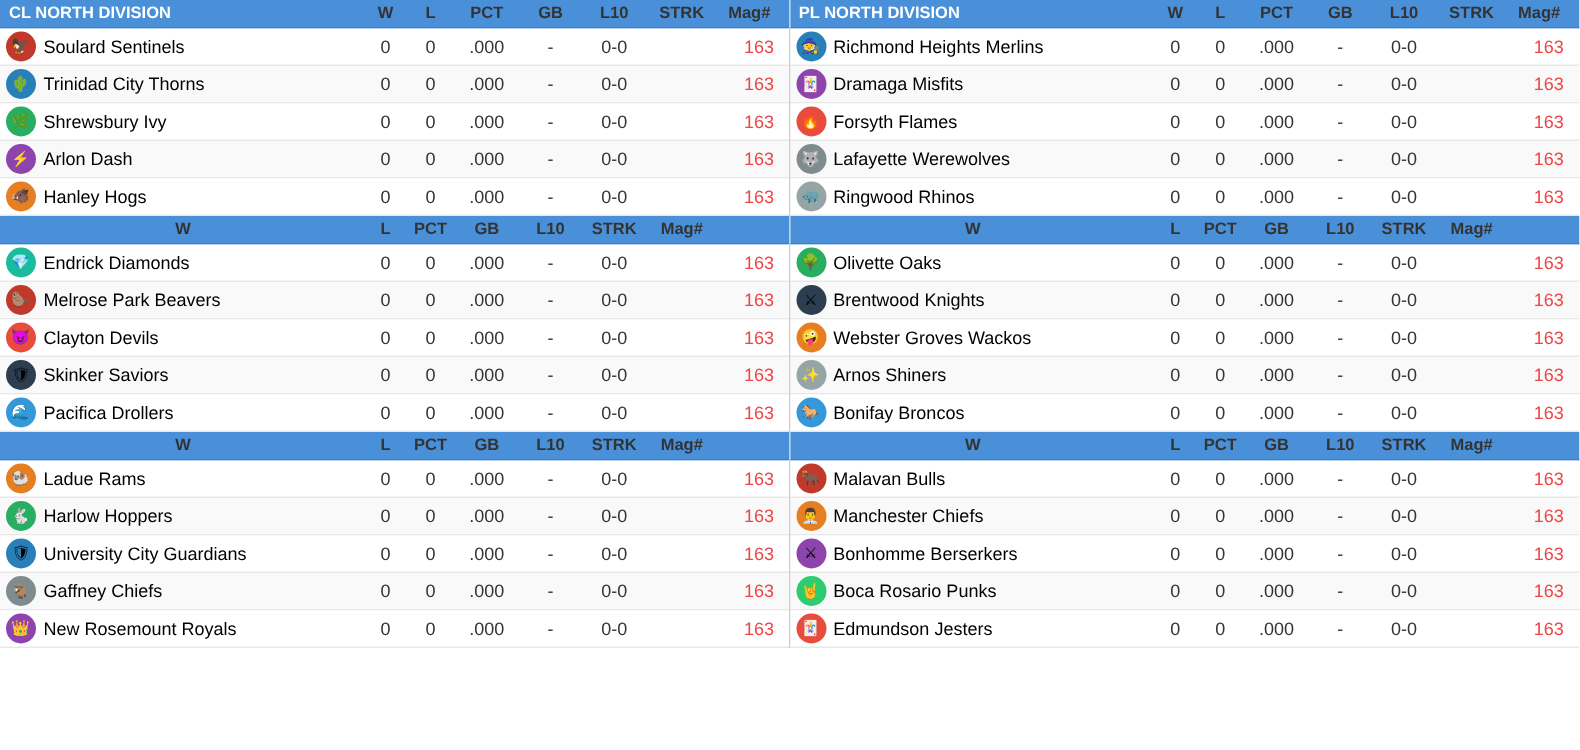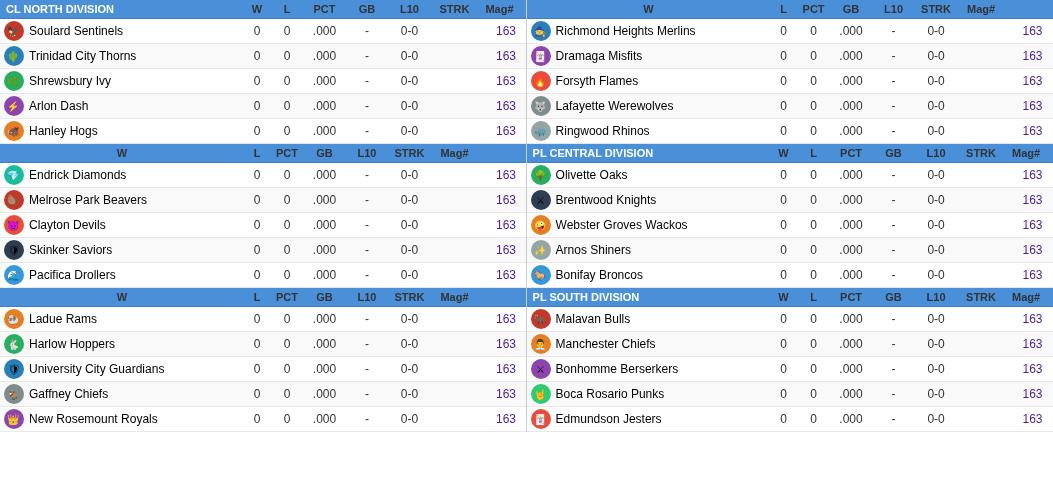--- a/index.html
+++ b/index.html
@@ -62,21 +62,21 @@
       flex-shrink: 0;
       overflow: hidden;
     }
     .num-col {
       text-align: center;
       color: #333;
     }
     .mag-col {
       text-align: right;
       padding-right: 6px;
-      color: #4c1d95;
+      color: #ef4444;
     }
   </style>
 </head>
 <body>
 
 <div class="container">
 
   <div class="half" id="cl-half">
       <div class="division-header">
         <span class="team-col">CL NORTH DIVISION</span>
@@ -298,20 +298,21 @@
         <span class="num-col">.000</span>
         <span class="num-col">-</span>
         <span class="num-col">0-0</span>
         <span class="num-col"></span>
         <span class="mag-col">163</span>
       </div>
     </div>
 
   <div class="half" id="pl-half">
       <div class="division-header">
+        <span class="team-col">PL NORTH DIVISION</span>
         <span class="num-col">W</span>
         <span class="num-col">L</span>
         <span class="num-col">PCT</span>
         <span class="num-col">GB</span>
         <span class="num-col">L10</span>
         <span class="num-col">STRK</span>
         <span class="num-col">Mag#</span>
       </div>
       <div class="team-row">
         <div class="team-name-cell">
@@ -372,21 +373,20 @@
         </div>
         <span class="num-col">0</span>
         <span class="num-col">0</span>
         <span class="num-col">.000</span>
         <span class="num-col">-</span>
         <span class="num-col">0-0</span>
         <span class="num-col"></span>
         <span class="mag-col">163</span>
       </div>
       <div class="division-header">
-        <span class="team-col">PL CENTRAL DIVISION</span>
         <span class="num-col">W</span>
         <span class="num-col">L</span>
         <span class="num-col">PCT</span>
         <span class="num-col">GB</span>
         <span class="num-col">L10</span>
         <span class="num-col">STRK</span>
         <span class="num-col">Mag#</span>
       </div>
       <div class="team-row">
         <div class="team-name-cell">
@@ -447,21 +447,20 @@
         </div>
         <span class="num-col">0</span>
         <span class="num-col">0</span>
         <span class="num-col">.000</span>
         <span class="num-col">-</span>
         <span class="num-col">0-0</span>
         <span class="num-col"></span>
         <span class="mag-col">163</span>
       </div>
       <div class="division-header">
-        <span class="team-col">PL SOUTH DIVISION</span>
         <span class="num-col">W</span>
         <span class="num-col">L</span>
         <span class="num-col">PCT</span>
         <span class="num-col">GB</span>
         <span class="num-col">L10</span>
         <span class="num-col">STRK</span>
         <span class="num-col">Mag#</span>
       </div>
       <div class="team-row">
         <div class="team-name-cell">

